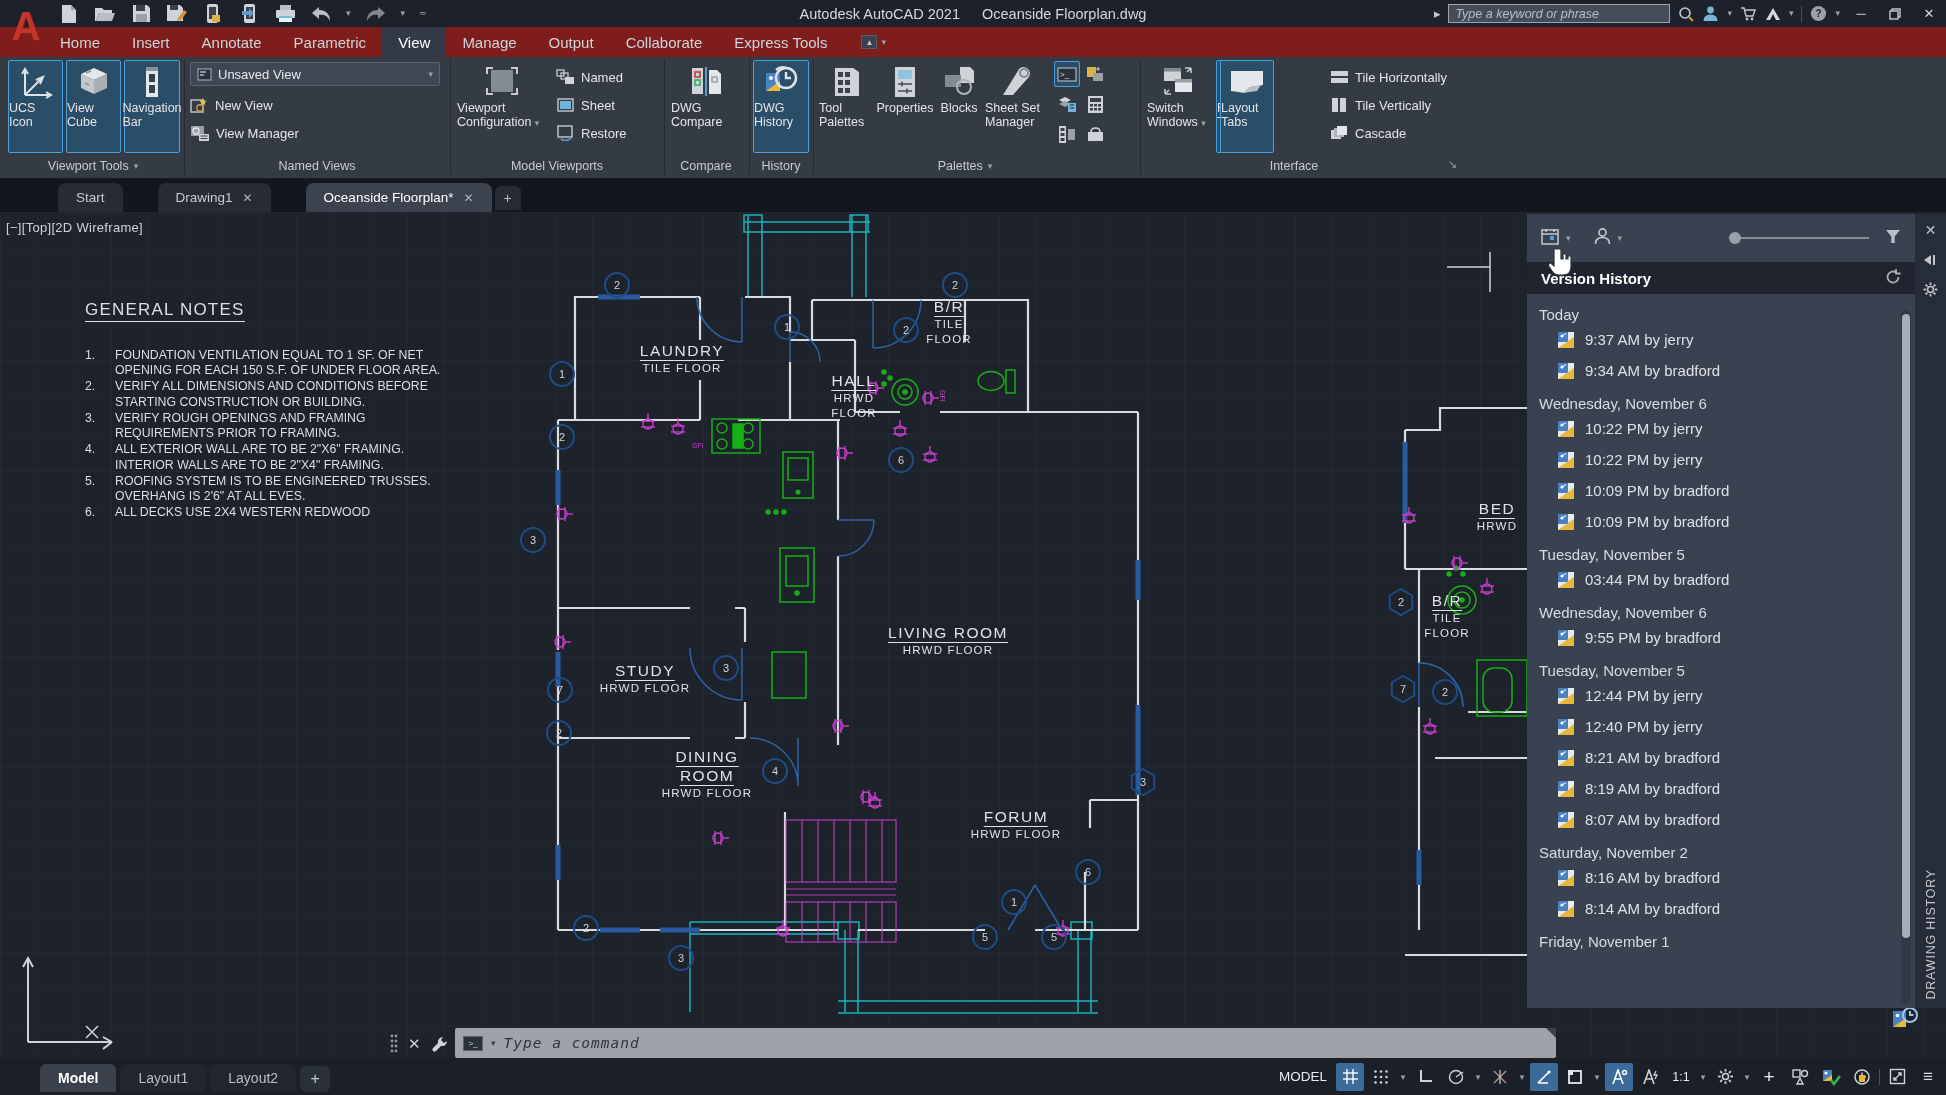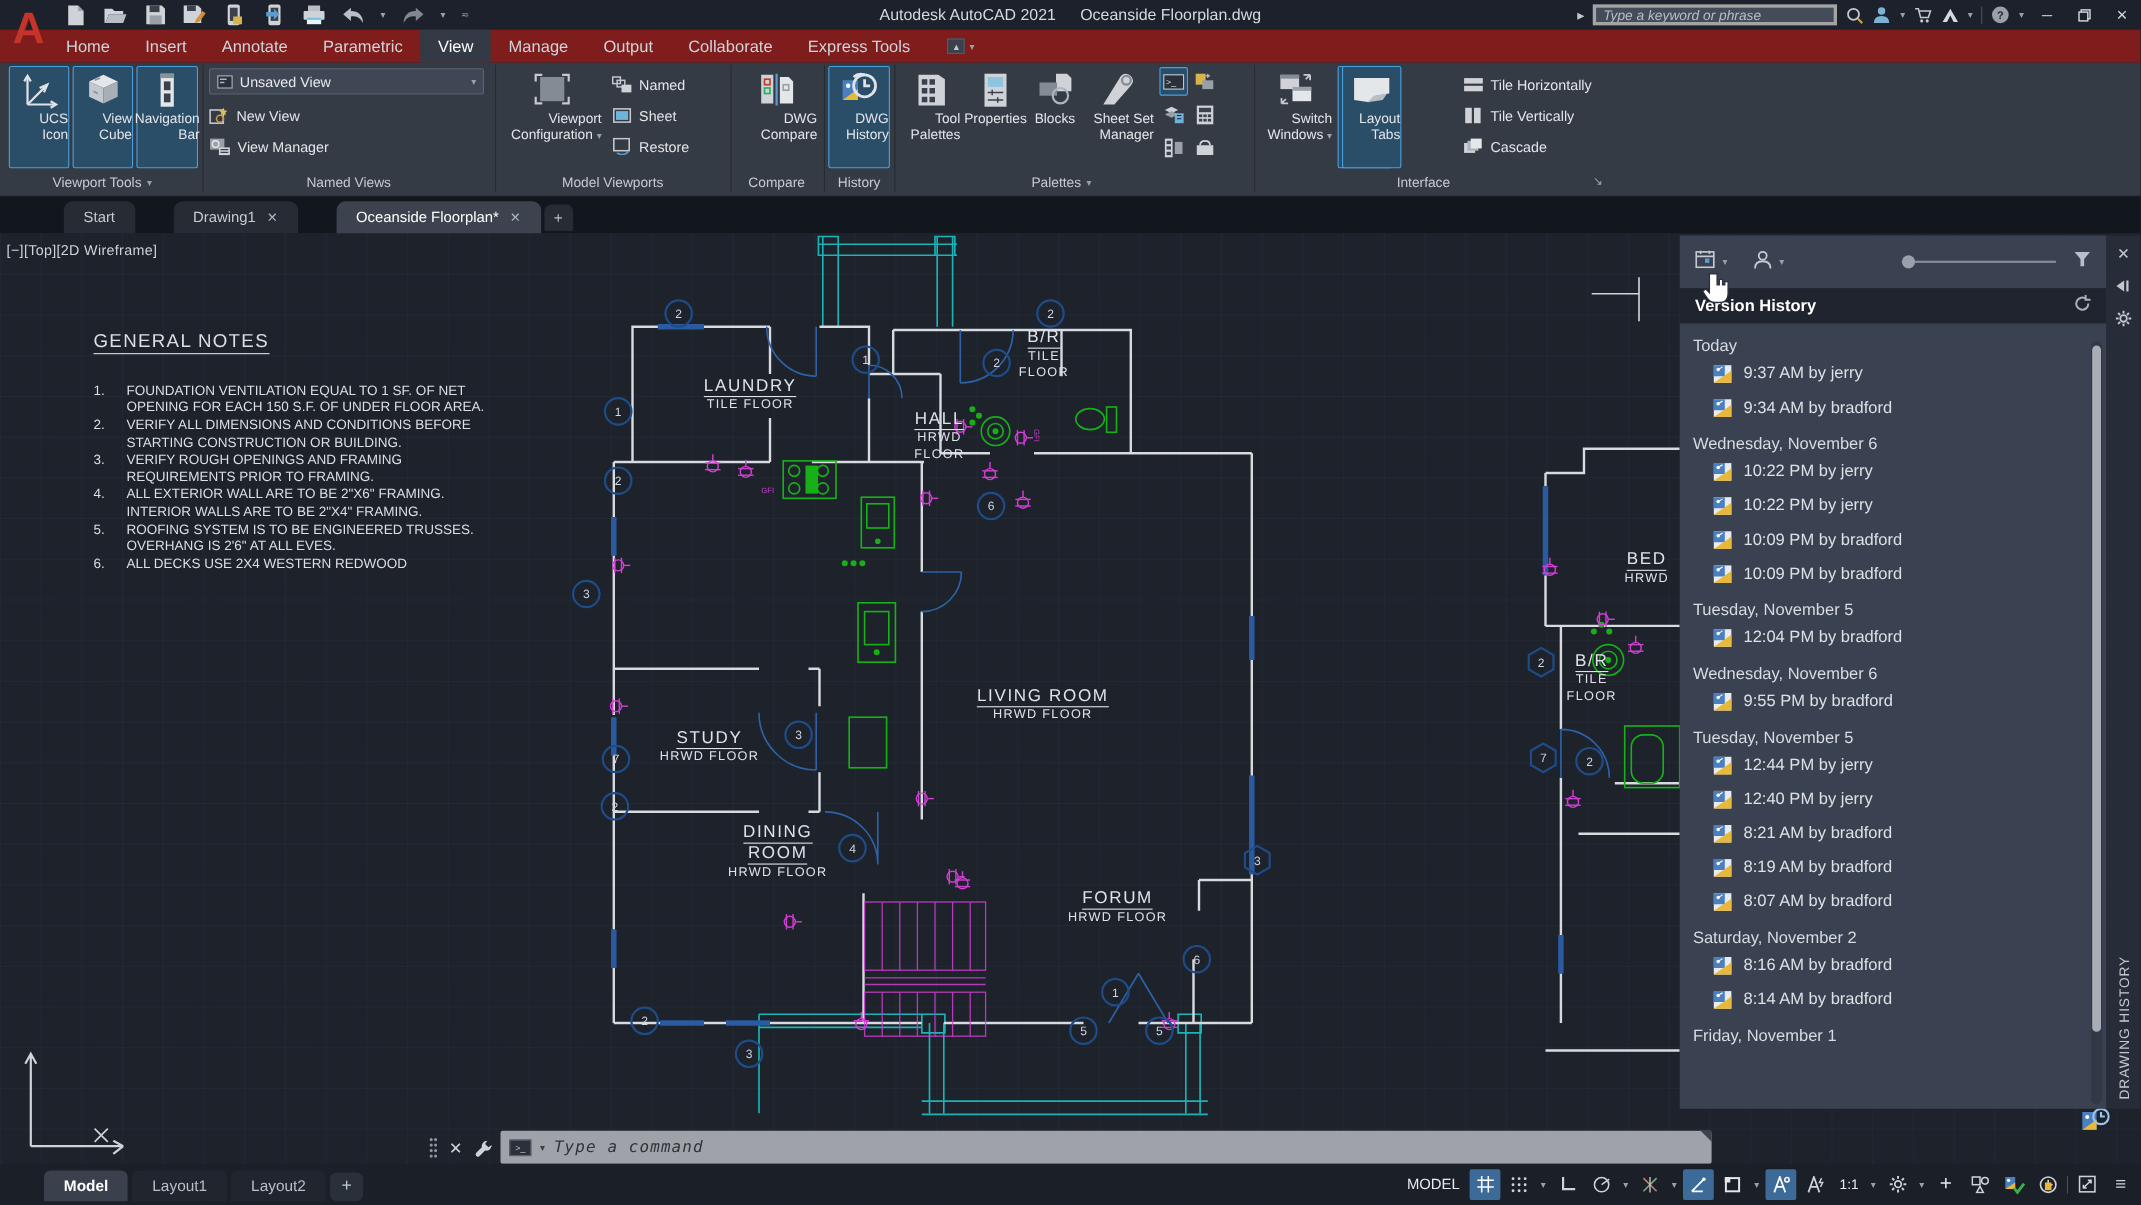--- a/index.html
+++ b/index.html
@@ -15,21 +15,21 @@
   #acad-logo{position:absolute;left:6px;top:2px;width:40px;height:50px;z-index:45;
     font-size:40px;font-weight:bold;color:#c5342b;line-height:48px;text-align:center;
     text-shadow:1px 1px 0 #7e1f18;}
   .qat{position:absolute;top:2px;height:23px;display:flex;align-items:center;gap:14px;left:58px;z-index:41;}
   .qat .qi{width:22px;height:22px;display:flex;align-items:center;justify-content:center;}
   .qat svg{display:block;}
   .caret{color:#9aa0a8;font-size:9px;line-height:1;}
   #title-center{position:absolute;left:0;top:0;width:100%;height:27px;display:flex;align-items:center;
     justify-content:center;gap:22px;color:#d5d8dd;font-size:14.5px;pointer-events:none;}
   #search-zone{position:absolute;right:0;top:0;height:27px;display:flex;align-items:center;gap:8px;padding-right:4px;z-index:42;}
-  #search-input{width:222px;height:19px;background:#454c59;border:3px solid #a3a3a3;color:#c3c8cf;
+  #search-input{width:222px;height:19px;background:#454c59;border:1px solid #a3a3a3;color:#c3c8cf;
     font-style:italic;font-size:12.5px;padding:0 6px;outline:none;}
   #search-input::placeholder{color:#b9bec6;}
   .tb-ico{color:#c6cad0;font-size:13px;display:flex;align-items:center;}
   .win-btn{width:26px;height:23px;display:flex;align-items:center;justify-content:center;color:#d5d8dd;font-size:13px;}
   .vsep{width:1px;height:16px;background:#4a505b;}
 
   
   #menurow{position:absolute;left:0;top:27px;width:100%;height:30px;background:#7f1d1d;z-index:40;
     display:flex;align-items:stretch;padding-left:44px;}
   .menu-tab{display:flex;align-items:center;padding:0 16px;color:#cfd4da;font-size:15px;}
@@ -39,21 +39,21 @@
     display:flex;align-items:center;justify-content:center;font-size:8px;color:#c6cad0;}
 
   
   #ribbon{position:absolute;left:0;top:57px;width:100%;height:122px;background:#353b45;z-index:40;
     border-bottom:1px solid #171b22;}
   .rsep{position:absolute;top:2px;width:1px;height:116px;background:#262b33;}
   .panel-footer{position:absolute;top:99px;height:20px;display:flex;align-items:center;justify-content:center;
     gap:5px;color:#c6cad0;font-size:12.5px;}
   .bigbtn{position:absolute;top:3px;height:93px;display:flex;flex-direction:column;align-items:center;
     padding-top:4px;gap:2px;border:1.5px solid transparent;border-radius:2px;}
-  .bigbtn .lbl{color:#e3e5e9;font-size:12.5px;text-align:right;line-height:14px;}
+  .bigbtn .lbl{color:#e3e5e9;font-size:12.5px;text-align:left;line-height:14px;}
   .bigbtn.on{background:#2a4d68;border-color:var(--accent);}
   .rowbtn{position:absolute;display:flex;align-items:center;gap:6px;color:#e3e5e9;font-size:13px;height:24px;}
   #nv-dropdown{position:absolute;left:190px;top:5px;width:250px;height:24px;background:#404754;
     border:1px solid #5b6270;border-radius:2px;display:flex;align-items:center;gap:6px;padding:0 6px;color:#e6e8ec;font-size:13px;}
   #nv-dropdown .dd{margin-left:auto;}
   .mini{width:26px;height:26px;display:flex;align-items:center;justify-content:center;border:1.5px solid transparent;border-radius:2px;}
   .mini.on{background:#2a4d68;border-color:var(--accent);}
 
   
   #filetabrow{position:absolute;left:0;top:179px;width:100%;height:33px;background:#12161d;z-index:40;
@@ -992,21 +992,21 @@
         <div class="vh-group">
           <div class="vh-date">Tuesday, November 5</div>
           <div class="vh-entry">
             <svg width="18" height="18" viewBox="0 0 18 18">
               <rect x="1" y="1" width="16" height="16" fill="#e8ecf0"></rect>
               <path d="M1 1 h10 v10 H1 Z" fill="#4a7fc0"></path>
               <path d="M1 17 L17 6 v11 Z" fill="#e8b83a"></path>
               <circle cx="5" cy="5" r="1.6" fill="#fff"></circle>
               <path d="M5 5 l4 -2.5" stroke="#fff" stroke-width="1"></path>
             </svg>
-            <span>12:04 PM by bradford</span>
+            <span>03:44 PM by bradford</span>
           </div>
         </div>
         <div class="vh-group">
           <div class="vh-date">Wednesday, November 6</div>
           <div class="vh-entry">
             <svg width="18" height="18" viewBox="0 0 18 18">
               <rect x="1" y="1" width="16" height="16" fill="#e8ecf0"></rect>
               <path d="M1 1 h10 v10 H1 Z" fill="#4a7fc0"></path>
               <path d="M1 17 L17 6 v11 Z" fill="#e8b83a"></path>
               <circle cx="5" cy="5" r="1.6" fill="#fff"></circle>

